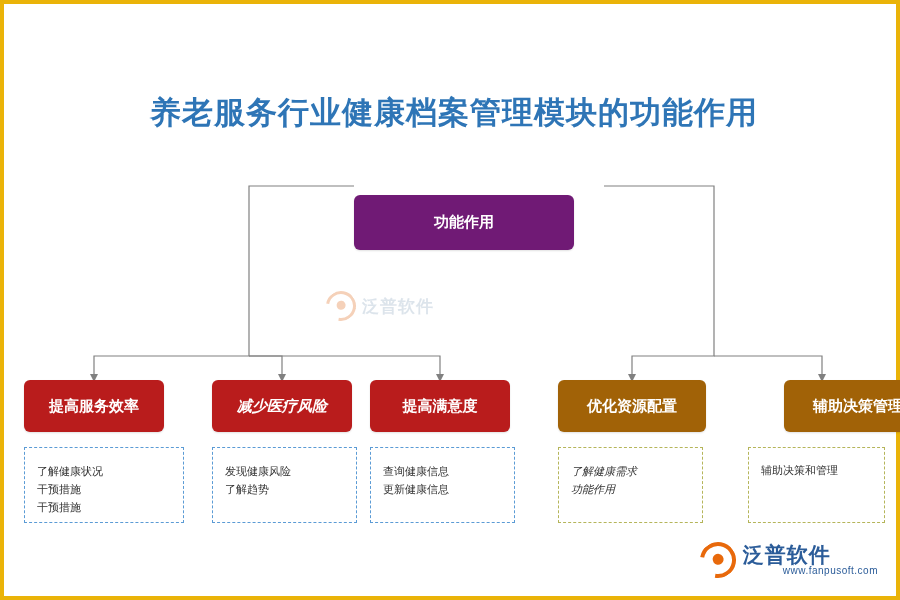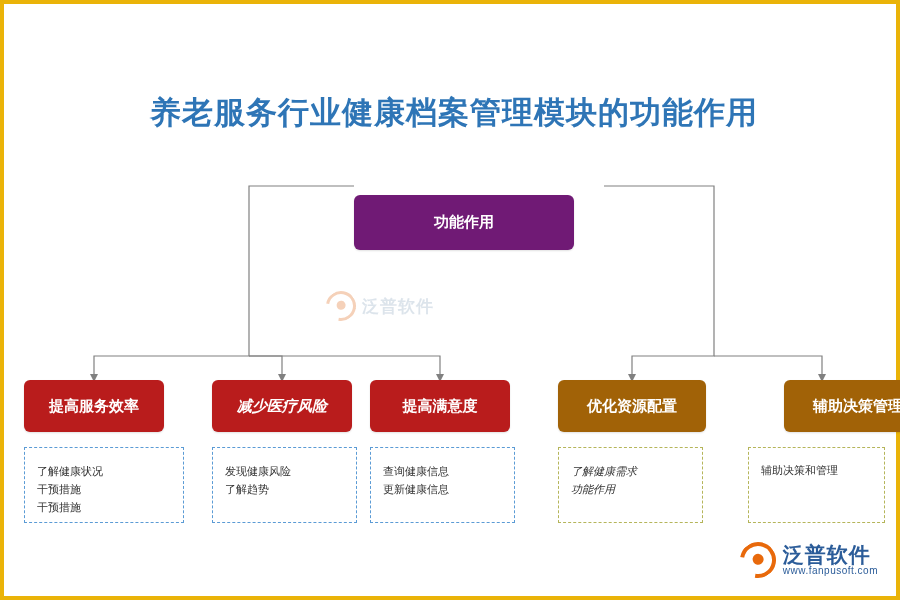--- a/index.html
+++ b/index.html
@@ -111,20 +111,21 @@
   .logo .logo-name {
     font-size: 21px;
     font-weight: bold;
     color: #2b5c99;
     letter-spacing: 1px;
   }
   .logo .logo-url {
     font-size: 10px;
     color: #2b5c99;
     letter-spacing: 0.5px;
+    margin-left: 40px;
   }
   
   .node {
     position: absolute;
     border-radius: 6px;
     display: flex;
     align-items: center;
     justify-content: center;
     color: #ffffff;
     font-weight: bold;

